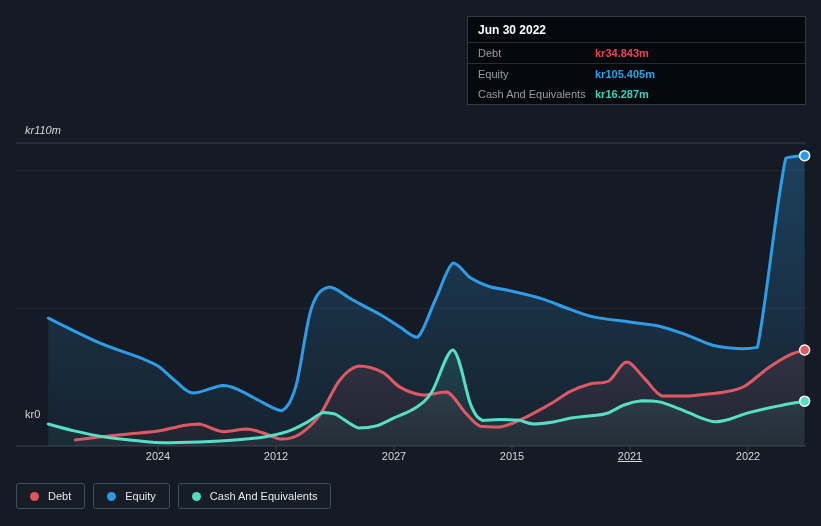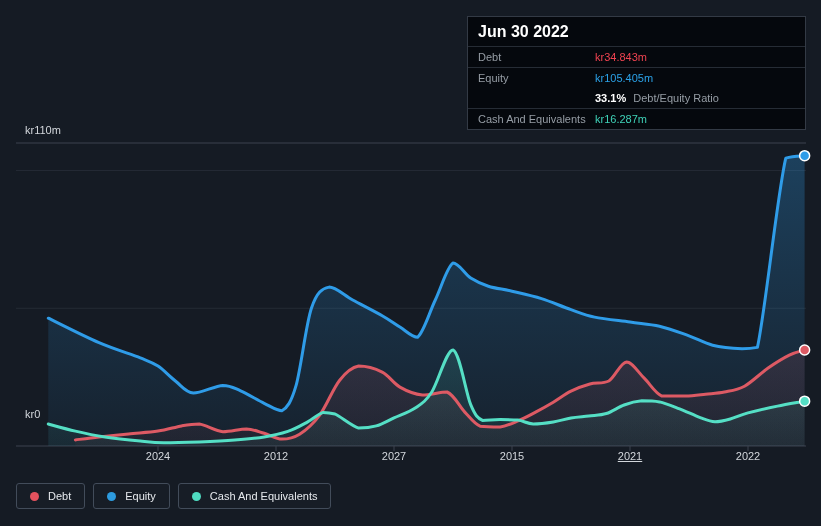--- a/index.html
+++ b/index.html
@@ -2,33 +2,33 @@
 <html><head>
 <meta charset="utf-8">
 <style>
   html,body{margin:0;padding:0;background:#151b24;}
   body{width:821px;height:526px;position:relative;overflow:hidden;
        font-family:"Liberation Sans",sans-serif;-webkit-font-smoothing:antialiased;}
   .stage{position:absolute;inset:0;}
   svg#chart{position:absolute;left:0;top:0;}
 
   .y-label{position:absolute;left:25px;color:#d3d7dc;font-size:11px;}
-  .y-label.top{top:124px;}
+  .y-label.top{top:124px;font-style:italic;}
   .y-label.bottom{top:408px;}
   .x-tick-label{position:absolute;top:450px;transform:translateX(-50%);
        color:#d3d7dc;font-size:11px;}
 
   .tooltip{position:absolute;left:467px;top:16px;width:339px;box-sizing:border-box;
        background:#05080d;border:1px solid #333a45;color:#969da5;font-size:11px;}
-  .tt-title{padding:6px 10px 5px;color:#ffffff;font-weight:bold;font-size:16px;
+  .tt-title{padding:6px 10px 5px;color:#ffffff;font-weight:bold;font-size:12px;
        border-bottom:1px solid #262c35;}
   .tt-row{display:flex;align-items:center;padding:3px 10px;min-height:14px;}
   .tt-row.bb{border-bottom:1px solid #262c35;}
   .tt-label{width:117px;flex:none;color:#969da5;}
-  .tt-value{font-weight:normal;}
+  .tt-value{font-weight:bold;}
   .v-debt{color:#f04351;}
   .v-equity{color:#2ba2e8;}
   .v-cash{color:#3fd2b8;}
   .v-ratio-bold{color:#ffffff;font-weight:bold;}
   .v-ratio-rest{color:#969da5;margin-left:4px;}
 
   .legend{position:absolute;left:16px;top:483px;display:flex;gap:8px;}
   .legend-item{display:flex;align-items:center;gap:9px;height:26px;padding:0 13px;
        border:1px solid #424c5a;border-radius:3px;color:#e6e9ed;font-size:11px;
        box-sizing:border-box;cursor:pointer;background:rgba(255,255,255,0.012);}
@@ -99,27 +99,20 @@
   <div class="tooltip">
     <div class="tt-title">Jun 30 2022</div>
     <div class="tt-row bb">
       <span class="tt-label">Debt</span>
       <span class="tt-value v-debt">kr34.843m</span>
     </div>
     <div class="tt-row">
       <span class="tt-label">Equity</span>
       <span class="tt-value v-equity">kr105.405m</span>
     </div>
-    <div class="tt-row bb">
-      <span class="tt-label"></span>
-      <span>
-        <span class="v-ratio-bold">33.1%</span>
-        <span class="v-ratio-rest">Debt/Equity Ratio</span>
-      </span>
-    </div>
     <div class="tt-row">
       <span class="tt-label">Cash And Equivalents</span>
       <span class="tt-value v-cash">kr16.287m</span>
     </div>
   </div>
 
   <div class="legend">
     <div class="legend-item">
       <span class="legend-dot" style="background: rgb(228, 82, 94);"></span>
       <span>Debt</span>

